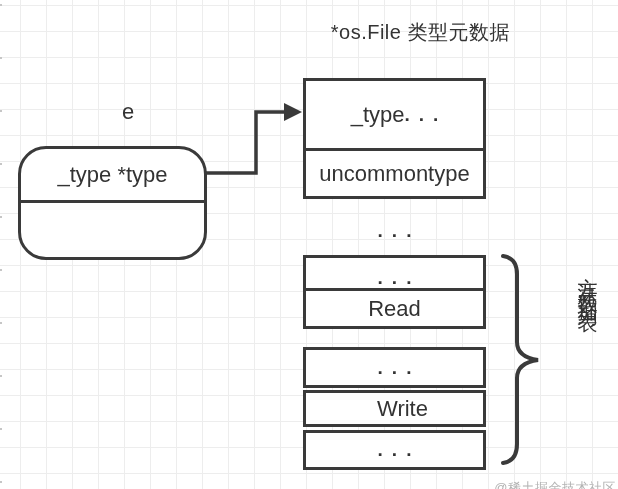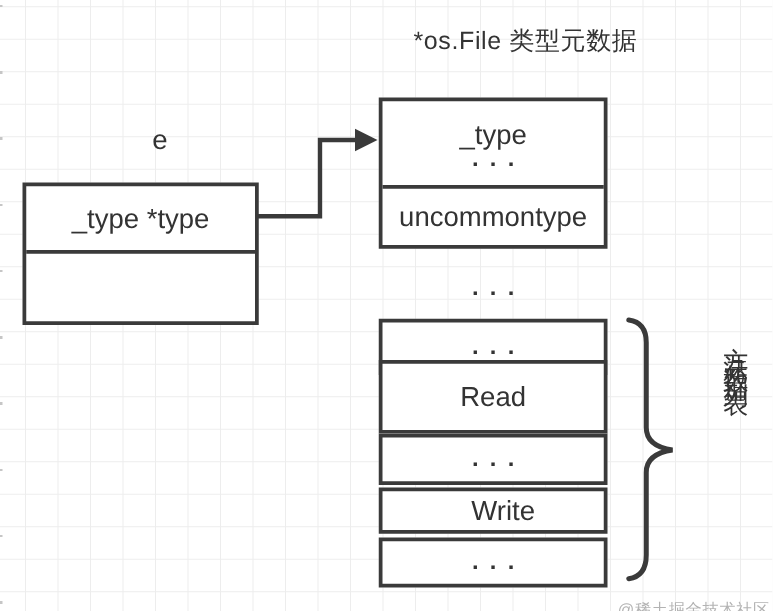--- a/index.html
+++ b/index.html
@@ -31,38 +31,38 @@
   }
   .box{
     position:absolute;box-sizing:border-box;
     border:3px solid #3a3a3a;background:#ffffff;
   }
   .cell{
     display:flex;align-items:center;justify-content:center;
     font-size:22px;box-sizing:border-box;
   }
   
-  .eface-box{left:18px;top:146px;width:189px;height:114px;display:flex;flex-direction:column;}
+  .eface-box{left:18px;top:146px;width:189px;height:114px;display:flex;flex-direction:column;border-radius:28px;}
   .eface-row1{height:54px;border-bottom:3px solid #3a3a3a;}
   .eface-row2{flex:1;}
   
   .typemeta-box{left:303px;top:78px;width:183px;height:121px;display:flex;flex-direction:column;}
-  .typemeta-row1{height:70px;border-bottom:3px solid #3a3a3a;flex-direction:column;justify-content:center;}
+  .typemeta-row1{height:70px;border-bottom:3px solid #3a3a3a;flex-direction:row;justify-content:center;}
   .typemeta-row2{flex:1;}
   .dots{
     font-weight:700;font-size:19px;letter-spacing:9px;margin-right:-9px;
     line-height:14px;
   }
   .gap-dots{
     position:absolute;left:303px;top:219px;width:183px;height:24px;
     display:flex;align-items:center;justify-content:center;
   }
   .mrow{left:303px;width:183px;display:flex;align-items:center;justify-content:center;font-size:22px;}
   .mrow-0{top:255px;height:45px;}
-  .mrow-1{top:288px;height:59px;}
+  .mrow-1{top:288px;height:41px;}
   .mrow-2{top:347px;height:41px;}
   .mrow-3{top:390px;height:37px;padding-left:16px;}
   .mrow-4{top:430px;height:40px;}
   .overlay{
     position:absolute;left:0;top:0;width:618px;height:489px;
     pointer-events:none;
   }
   .vlabel{
     position:absolute;left:575px;top:261px;height:200px;
     writing-mode:vertical-rl;text-orientation:upright;

